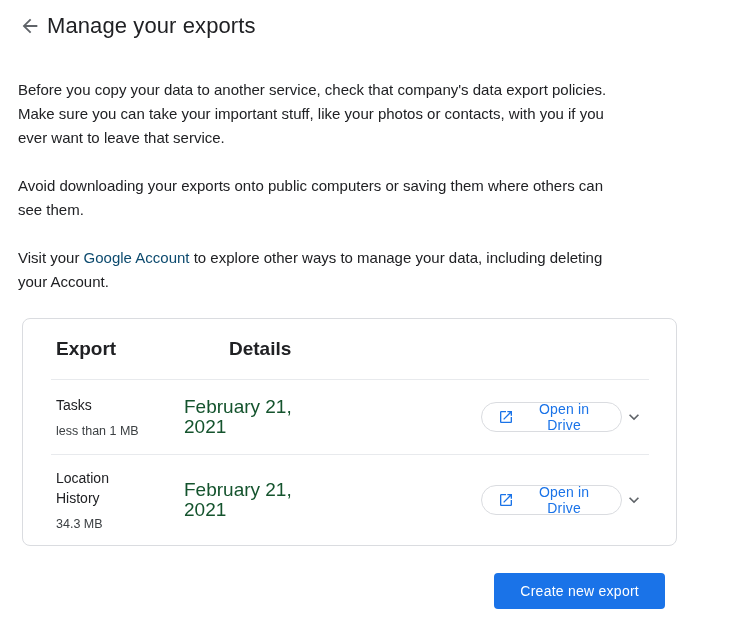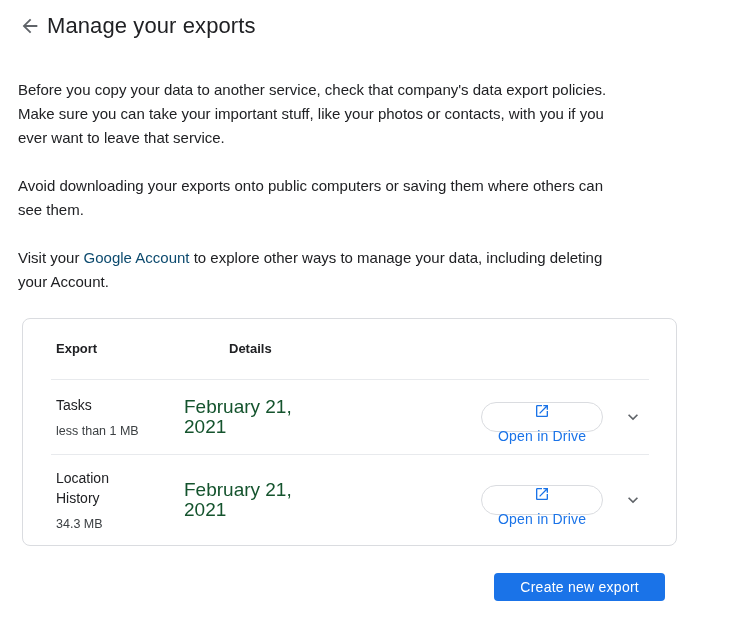--- a/index.html
+++ b/index.html
@@ -13,40 +13,40 @@
   .page-title { font-size: 22px; font-weight: 400; color: #202124; letter-spacing: 0.1px; }
 
   
   .intro { margin: 36px 0 0 18px; width: 652px; font-size: 15px; line-height: 24px; color: #202124; }
   .intro p { margin-bottom: 24px; white-space: pre-line; }
   .link { color: #0c4a6e; text-decoration: none; cursor: pointer; }
 
   
   .card { margin-left: 22px; width: 655px; border: 1px solid #dadce0; border-radius: 8px; background: #fff; }
   .t-row { display: flex; align-items: center; padding: 0 27px 0 33px; }
-  .t-head { height: 60px; font-size: 13px; font-weight: 700; color: #202124; line-height: 20px; }
+  .t-head { height: 60px; font-size: 19px; font-weight: 700; color: #202124; line-height: 20px; }
   .col-export { width: 128px; flex: none; }
   .col-created { width: 147px; flex: none; }
   .col-available { width: 105px; flex: none; padding-right: 30px; }
   .col-details { flex: 1; margin-left: 45px; }
   .divider { height: 1px; background: #e8eaed; margin: 0 27px 0 28px; }
   .row-1 { min-height: 74px; }
   .row-2 { min-height: 90px; }
   .export-name { font-size: 14px; line-height: 20px; color: #202124; white-space: pre-line; }
   .export-size { font-size: 12.5px; line-height: 15px; color: #3c4043; margin-top: 9px; }
   .created-date { font-size: 19px; line-height: 20px; color: #14532d; white-space: pre-line; }
   .details-cell { display: flex; align-items: center; justify-content: space-between; padding-right: 4px; }
-  .drive-btn { display: inline-flex; align-items: center; gap: 9px; height: 30px; padding: 0 16px; border: 1px solid #dadce0; border-radius: 15px; background: #fff; color: #1a73e8; font-family: "Liberation Sans", sans-serif; font-size: 14px; font-weight: 500; cursor: pointer; letter-spacing: 0.2px; flex-direction: column; }
+  .drive-btn { display: inline-flex; align-items: center; gap: 9px; height: 30px; padding: 0 16px; border: 1px solid #dadce0; border-radius: 15px; background: #fff; color: #1a73e8; font-family: "Liberation Sans", sans-serif; font-size: 14px; font-weight: 500; cursor: pointer; letter-spacing: 0.2px; }
   .drive-btn svg { width: 16px; height: 16px; fill: currentColor; flex: none; }
   .expand-btn { border: none; background: transparent; cursor: pointer; color: #5f6368; width: 24px; height: 24px; display: flex; align-items: center; justify-content: center; padding: 0; }
   .expand-btn svg { width: 20px; height: 20px; fill: currentColor; }
 
   
   .footer { display: flex; justify-content: flex-end; padding-right: 64px; margin-top: 27px; }
-  .create-btn { height: 28px; padding: 0 26px; background: #1a73e8; color: #fff; border: none; border-radius: 4px; font-family: "Liberation Sans", sans-serif; font-size: 14px; font-weight: 500; letter-spacing: 0.25px; cursor: pointer; }
+  .create-btn { height: 36px; padding: 0 26px; background: #1a73e8; color: #fff; border: none; border-radius: 4px; font-family: "Liberation Sans", sans-serif; font-size: 14px; font-weight: 500; letter-spacing: 0.25px; cursor: pointer; }
 </style>
 </head>
 <body>
 
 <header class="app-header">
   <button class="back-btn" aria-label="Back">
     <span style="display:flex;">
       <svg viewBox="0 0 24 24">
           <path d="M20 11H7.83l5.59-5.59L12 4l-8 8 8 8 1.41-1.41L7.83 13H20v-2z"></path>
         </svg>

